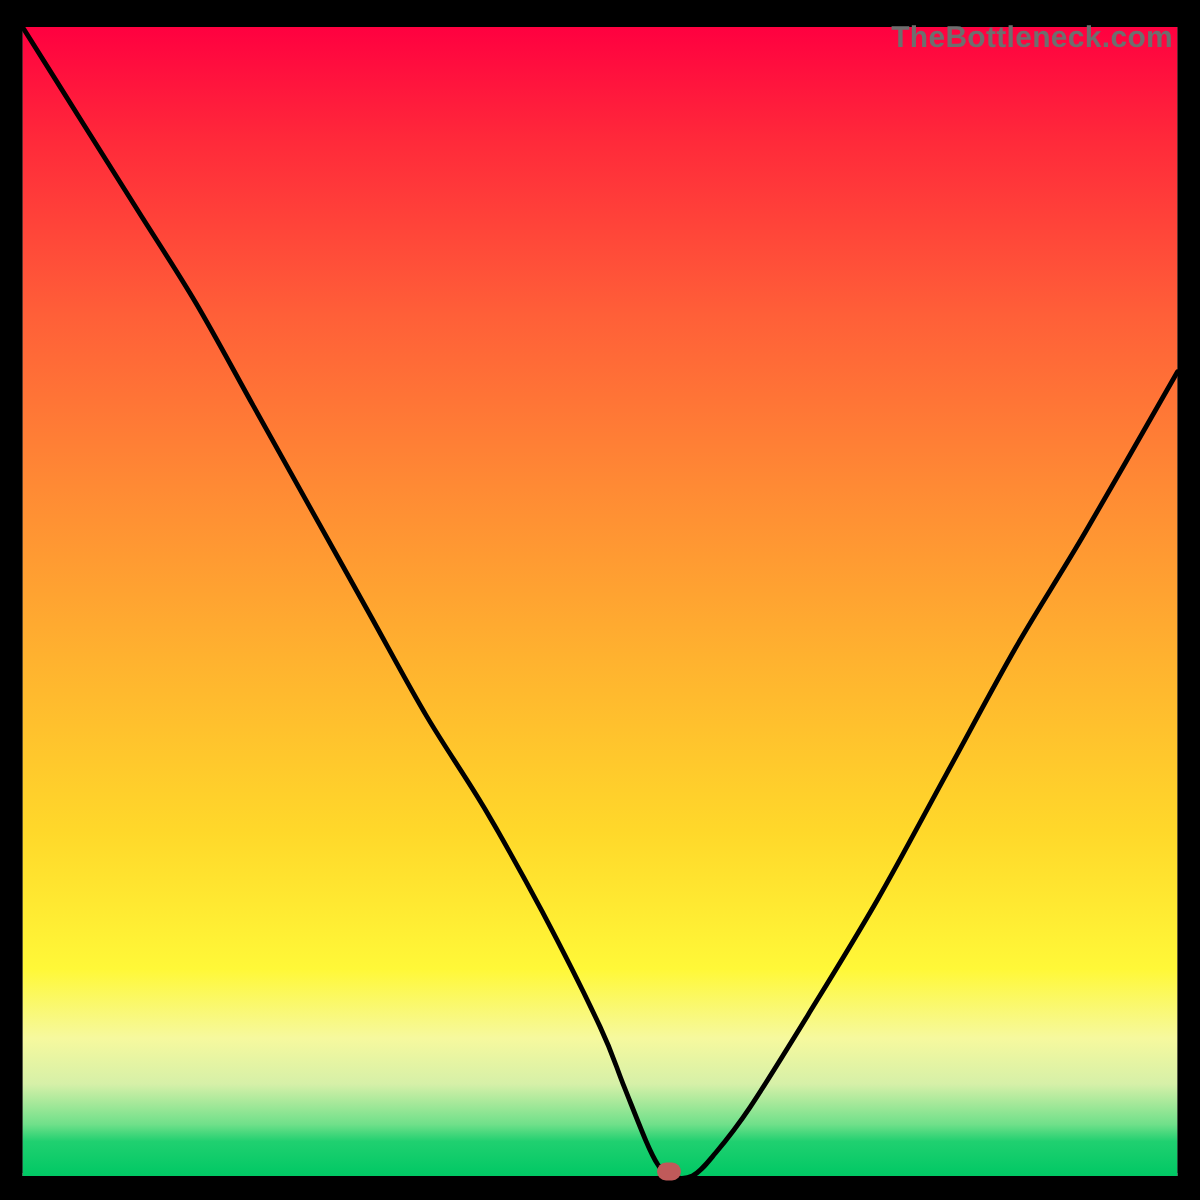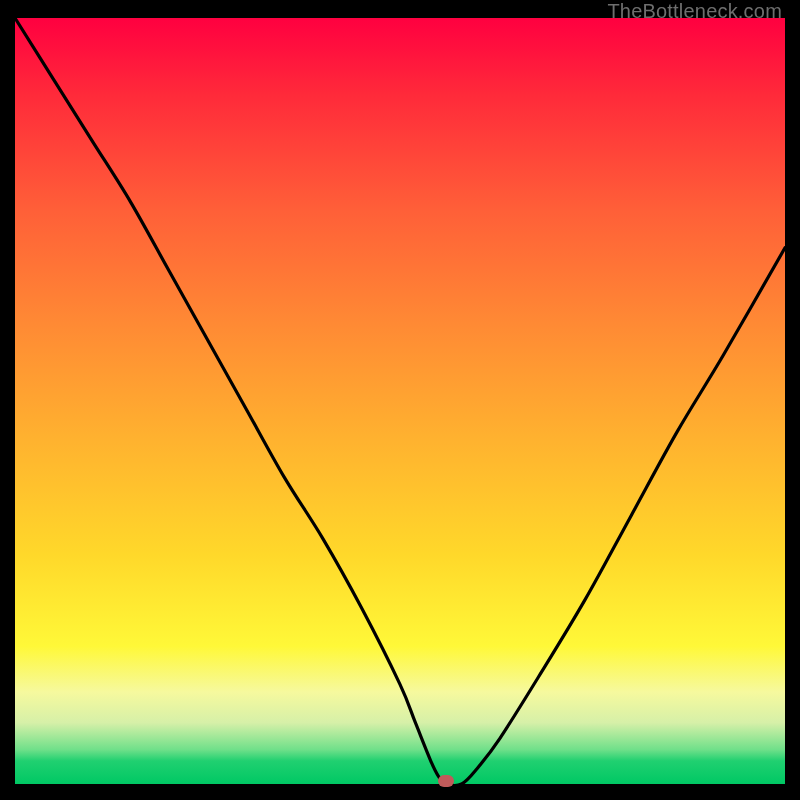--- a/index.html
+++ b/index.html
@@ -49,26 +49,26 @@
   .black-left, .black-right, .black-bottom, .black-top {
     position: absolute;
     background: #000;
   }
   .black-left   { left: 0; top: 0; width: 15px; height: 800px; }
   .black-right  { right: 0; top: 0; width: 15px; height: 800px; }
   .black-bottom { left: 0; bottom: 0; width: 800px; height: 16px; }
   .black-top    { left: 0; top: 0; width: 800px; height: 18px; }
   .watermark {
     position: absolute;
-    top: 0px;
+    top: 14px;
     right: 18px;
     color: #6e6e6e;
     font-size: 20px;
     letter-spacing: 0.2px;
-    font-weight: 400;
+    font-weight: 700;
   }
   svg.curve {
     position: absolute;
     left: 15px;
     top: 18px;
     width: 770px;
     height: 766px;
     overflow: visible;
   }
   .marker {

